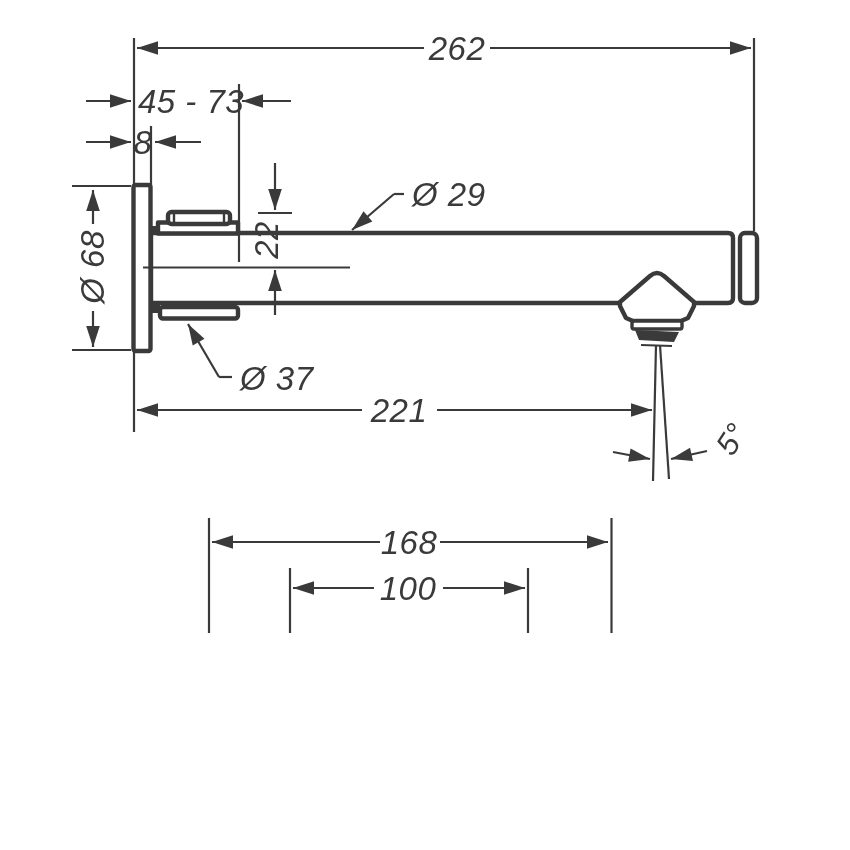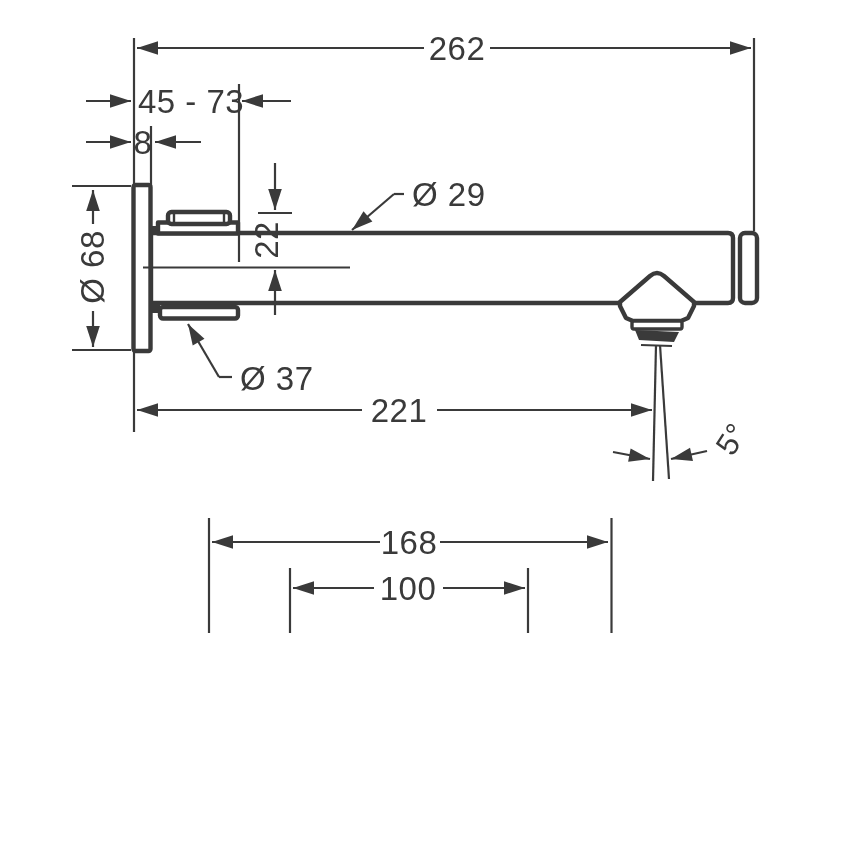--- a/index.html
+++ b/index.html
@@ -1,17 +1,17 @@
 <!DOCTYPE html>
 <html><head>
 <meta charset="utf-8">
 <style>
   html,body{margin:0;padding:0;background:#ffffff;}
   .stage{position:relative;width:850px;height:633px;background:#ffffff;overflow:hidden;
-         font-family:"Liberation Sans",sans-serif;}
+         font-family:"Liberation Sans",sans-serif;font-style:italic;}
   svg{display:block;}
   .obj{stroke:#3a3a3a;fill:#ffffff;stroke-width:4.4;stroke-linejoin:round;stroke-linecap:round;}
   .obj5{stroke:#3a3a3a;fill:#ffffff;stroke-width:5;stroke-linejoin:round;stroke-linecap:round;}
   .solid{fill:#3a3a3a;stroke:none;}
   .dim{stroke:#3a3a3a;stroke-width:2.2;fill:none;stroke-linecap:butt;}
   .tick{stroke:#3a3a3a;stroke-width:2.4;fill:none;}
   .dtxt{fill:#3a3a3a;font-family:"Liberation Sans",sans-serif;font-size:33px;letter-spacing:0.5px;}
   .dtxt-s{fill:#3a3a3a;font-family:"Liberation Sans",sans-serif;font-size:31px;}
 </style>
 </head>

